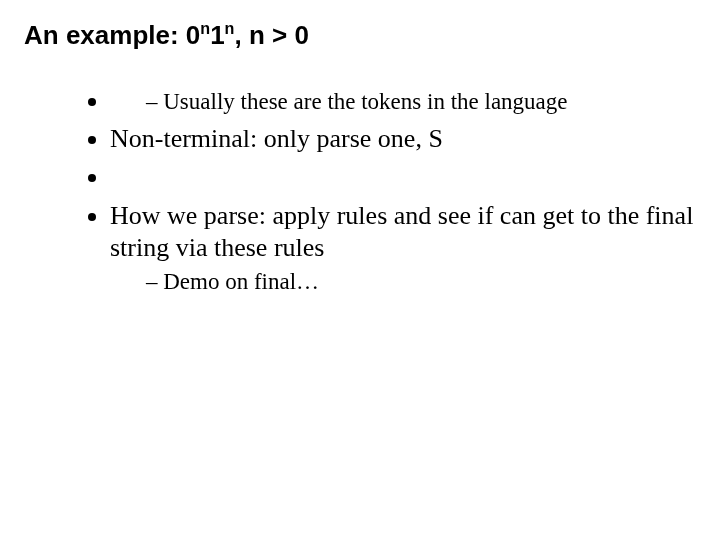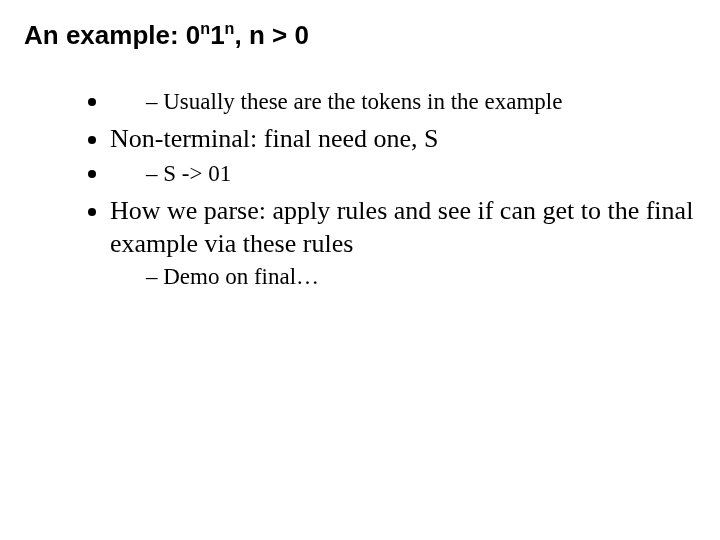--- a/index.html
+++ b/index.html
@@ -59,30 +59,29 @@
 
 <div class="slide">
 
   <div class="title">
     <span>An example: 0</span><sup>n</sup><span>1</span><sup>n</sup><span>, n &gt; 0</span>
   </div>
 
   <ul class="level1">
     <li>
       <ul class="level2">
-        <li>Usually these are the tokens in the example</li>
+        <li>Usually these are the tokens in the language</li>
       </ul>
     </li>
-    <li>Non-terminal: final need one, S</li>
+    <li>Non-terminal: only parse one, S</li>
     <li>
       <ul class="level2">
-        <li>S -&gt; 01</li>
       </ul>
     </li>
     <li>
-      <span>How we parse: apply rules and see if can get to the final example via these rules</span>
+      <span>How we parse: apply rules and see if can get to the final string via these rules</span>
       <ul class="level2">
         <li>Demo on final…</li>
       </ul>
     </li>
   </ul>
 
 </div>
 
 </body></html>

